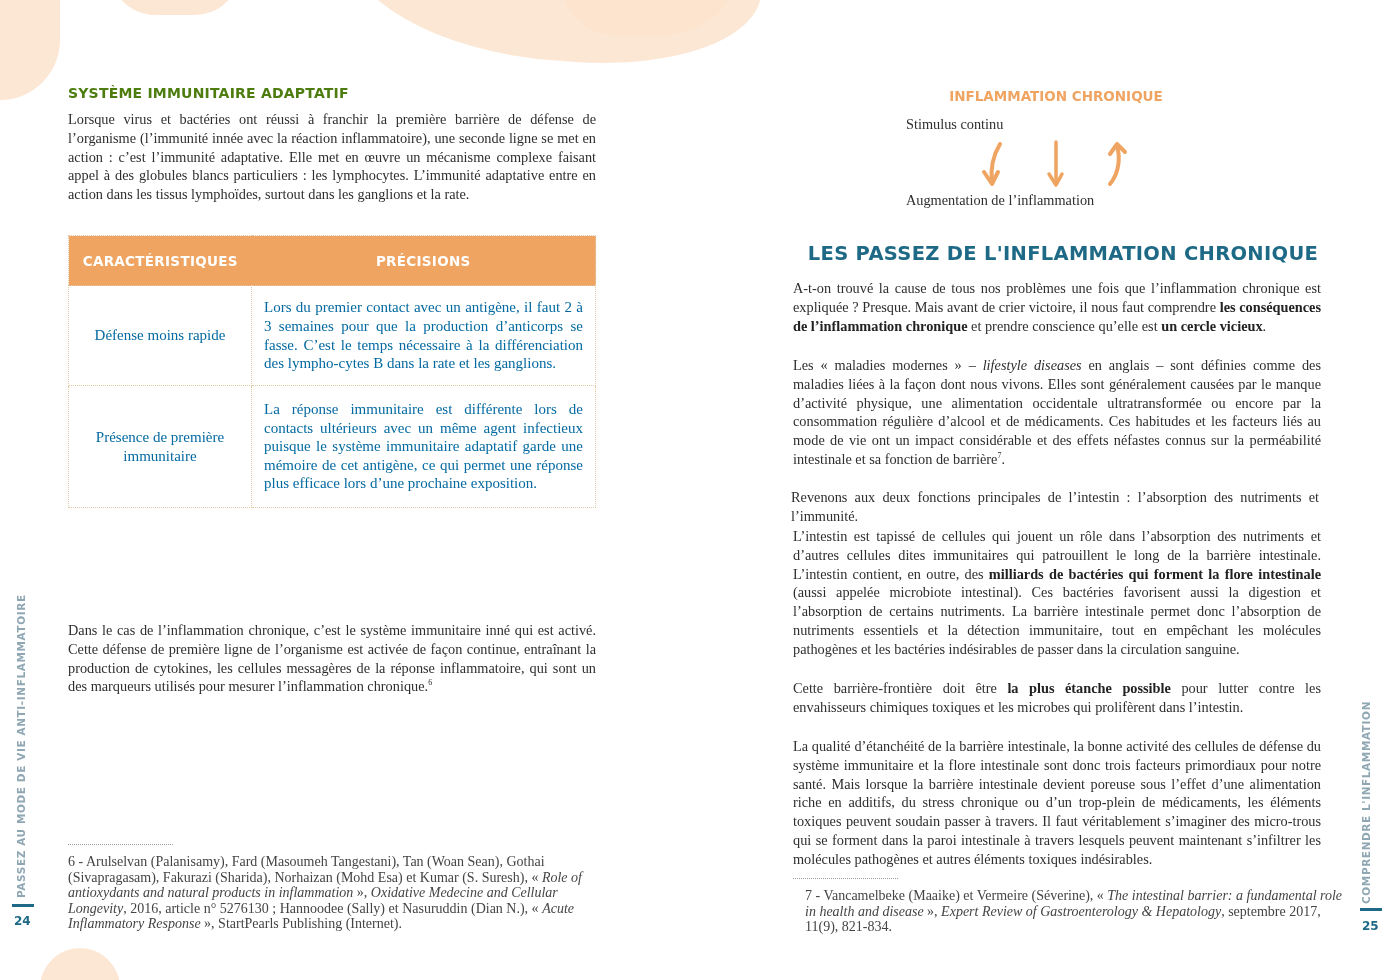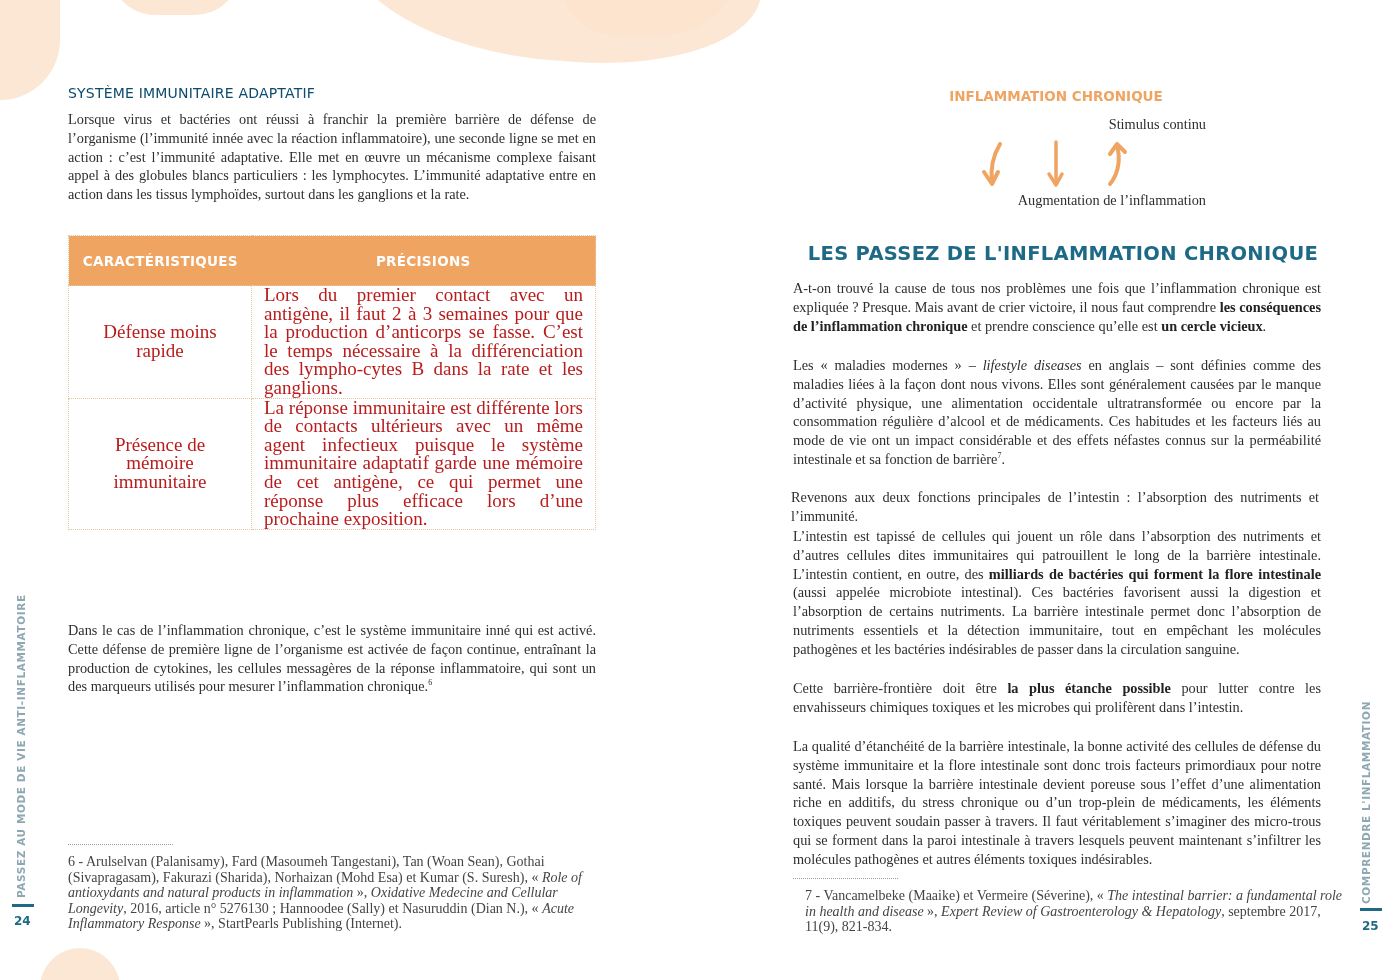--- a/index.html
+++ b/index.html
@@ -12,22 +12,22 @@
     .blob-top2 { left: 340px; top: -60px; width: 420px; height: 120px; border-radius: 0 0 180px 220px / 0 0 80px 110px; transform: rotate(4deg); }
     .blob-top3 { left: 560px; top: -40px; width: 180px; height: 75px; border-radius: 0 0 120px 90px; }
     .blob-bl { left: 40px; top: 948px; width: 80px; height: 60px; border-radius: 50px 50px 0 0; }
 
     .page { position: absolute; top: 0; height: 980px; }
     .page-left { left: 0; width: 700px; }
     .page-right { left: 700px; width: 700px; }
 
     .section-title {
       position: absolute; left: 68px; top: 85px;
-      font-family: "DejaVu Sans", sans-serif; font-weight: normal; font-size: 14px;
-      color: #0c4a6e; letter-spacing: 0.2px;
+      font-family: "DejaVu Sans", sans-serif; font-weight: bold; font-size: 14px;
+      color: #4d7c0f; letter-spacing: 0.2px;
     }
     .para {
       position: absolute; font-size: 14.3px; line-height: 18.8px; text-align: justify;
       color: #2e2e2e;
     }
     .para b { font-weight: bold; color: #222; }
     .para i { font-style: italic; }
     .p-left-1 { left: 68px; top: 110px; width: 528px; }
     .p-left-2 { left: 68px; top: 621px; width: 528px; }
 
@@ -35,22 +35,22 @@
       position: absolute; left: 68px; top: 235px; width: 528px;
       border-collapse: collapse; border: 1px dotted #e2c9a6;
     }
     .tbl th {
       background: #efa461; color: #ffffff; height: 50px;
       font-family: "DejaVu Sans", sans-serif; font-weight: bold; font-size: 13.5px;
       text-align: center; letter-spacing: 0.3px;
     }
     .tbl th.c1 { width: 183px; text-align: center; }
     .tbl td {
-      border: 1px dotted #e2c9a6; font-size: 19px; line-height: 18.6px; vertical-align: middle;
-      color: #b91c1c;
+      border: 1px dotted #e2c9a6; font-size: 15px; line-height: 18.6px; vertical-align: middle;
+      color: #0369a1;
       font-family: Liberation Serif, serif;
     }
     .tbl td.k { text-align: center; padding: 0 16px; }
     .tbl td.v { text-align: justify; padding: 0 12px 0 12px; }
     .tbl tr.r1 td { height: 100px; }
     .tbl tr.r2 td { height: 82px; }
     .tbl tr.r3 td { height: 122px; }
 
     .fn-rule { position: absolute; height: 0; border-top: 1px dotted #999; width: 105px; }
     .fn-left-rule { left: 68px; top: 844px; }
@@ -76,21 +76,21 @@
       position: absolute; font-family: "DejaVu Sans", sans-serif; font-weight: bold; font-size: 12px; color: #1e6a86;
     }
     .num-left { left: 14px; top: 914px; }
     .num-right { left: 662px; top: 919px; }
 
     .diag-title {
       position: absolute; left: 206px; top: 88px; width: 300px; text-align: center;
       font-family: "DejaVu Sans", sans-serif; font-weight: bold; font-size: 13.5px; color: #efa461;
     }
     .diag-text {
-      position: absolute; width: 300px; text-align: right; font-size: 14.3px; color: #2e2e2e;
+      position: absolute; width: 300px; text-align: left; font-size: 14.3px; color: #2e2e2e;
     }
     .diag-top { left: 206px; top: 116px; }
     .diag-bottom { left: 206px; top: 192px; }
     .arrows { position: absolute; left: 270px; top: 138px; width: 160px; height: 52px; }
 
     .h2 {
       position: absolute; left: 93px; top: 242px; width: 540px; text-align: center;
       font-family: "DejaVu Sans", sans-serif; font-weight: bold; font-size: 19.5px; color: #1e6a86; letter-spacing: 0.3px;
     }
     .p-r-1 { left: 93px; top: 279px; width: 528px; }
@@ -120,21 +120,21 @@
         <th class="c1">CARACTÉRISTIQUES</th>
         <th>PRÉCISIONS</th>
       </tr>
     </thead>
     <tbody>
       <tr class="r1">
         <td class="k">Défense moins rapide</td>
         <td class="v">Lors du premier contact avec un antigène, il faut 2 à 3 semaines pour que la production d’anticorps se fasse. C’est le temps nécessaire à la différenciation des lympho-cytes B dans la rate et les ganglions.</td>
       </tr>
       <tr class="r3">
-        <td class="k">Présence de mémoire immunitaire</td>
+        <td class="k">Présence de première immunitaire</td>
         <td class="v">La réponse immunitaire est différente lors de contacts ultérieurs avec un même agent infectieux puisque le système immunitaire adaptatif garde une mémoire de cet antigène, ce qui permet une réponse plus efficace lors d’une prochaine exposition.</td>
       </tr>
     </tbody>
   </table>
 
   <p class="para p-left-2"><span>Dans le cas de l’inflammation chronique, c’est le système immunitaire inné qui est activé. Cette défense de première ligne de l’organisme est activée de façon continue, entraînant la production de cytokines, les cellules messagères de la réponse inflammatoire, qui sont un des marqueurs utilisés pour mesurer l’inflammation chronique.</span><sup>6</sup></p>
 
   <div class="fn-rule fn-left-rule"></div>
   <p class="footnote fn-left"><span>6 - </span><span>Arulselvan (Palanisamy), Fard (Masoumeh Tangestani), Tan (Woan Sean), Gothai (Sivapragasam), Fakurazi (Sharida), Norhaizan (Mohd Esa) et Kumar (S. Suresh), « </span><i>Role of antioxydants and natural products in inflammation</i><span> », </span><i>Oxidative Medecine and Cellular Longevity</i><span>, 2016, article n° 5276130 ; Hannoodee (Sally) et Nasuruddin (Dian N.), « </span><i>Acute Inflammatory Response</i><span> », StartPearls Publishing (Internet).</span></p>
 

